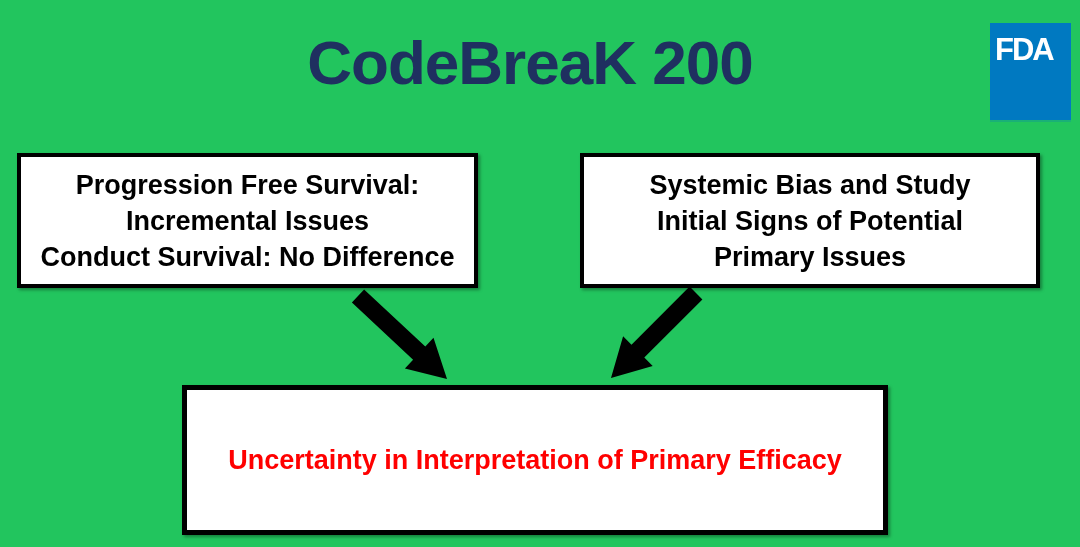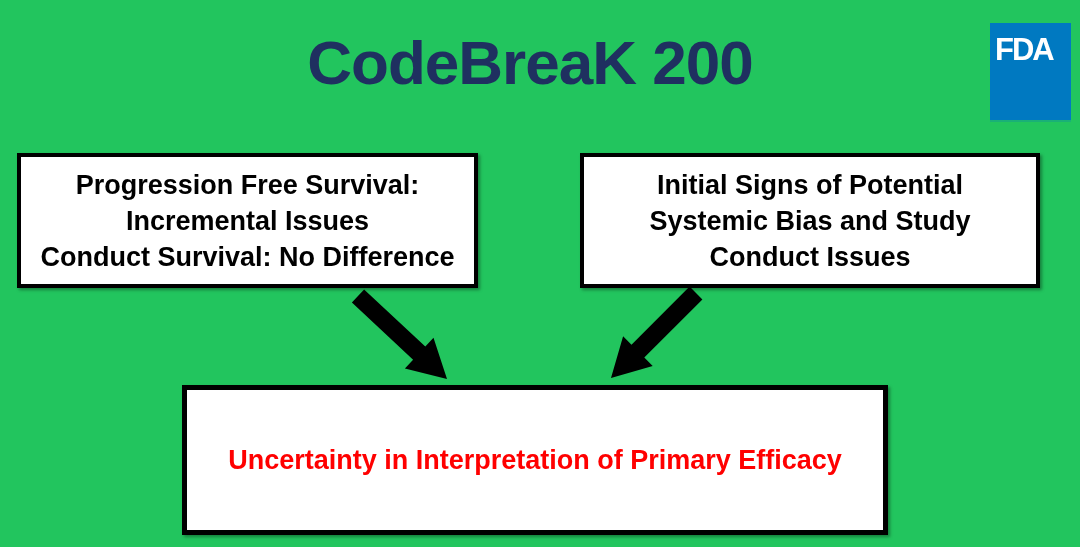--- a/index.html
+++ b/index.html
@@ -87,23 +87,23 @@
     <span>FDA</span>
   </div>
 
   <div class="box box-left">
     <div>Progression Free Survival:</div>
     <div>Incremental Issues</div>
     <div>Conduct Survival: No Difference</div>
   </div>
 
   <div class="box box-right">
+    <div>Systemic Bias and Study</div>
     <div>Initial Signs of Potential</div>
-    <div>Systemic Bias and Study</div>
-    <div>Conduct Issues</div>
+    <div>Primary Issues</div>
   </div>
 
   <svg class="arrows" viewBox="0 0 1080 547" xmlns="http://www.w3.org/2000/svg">
     <polygon points="351.9,302.6 413.1,359.7 404.9,368.5 447,379 433.5,337.7 425.3,346.5 364.1,289.4"></polygon>
     <polygon points="689.6,286.6 631.5,344.7 623.1,336.3 611,378 652.7,365.9 644.3,357.5 702.4,299.4"></polygon>
   </svg>
 
   <div class="box box-bottom">
     <div>Uncertainty in Interpretation of Primary Efficacy</div>
   </div>

